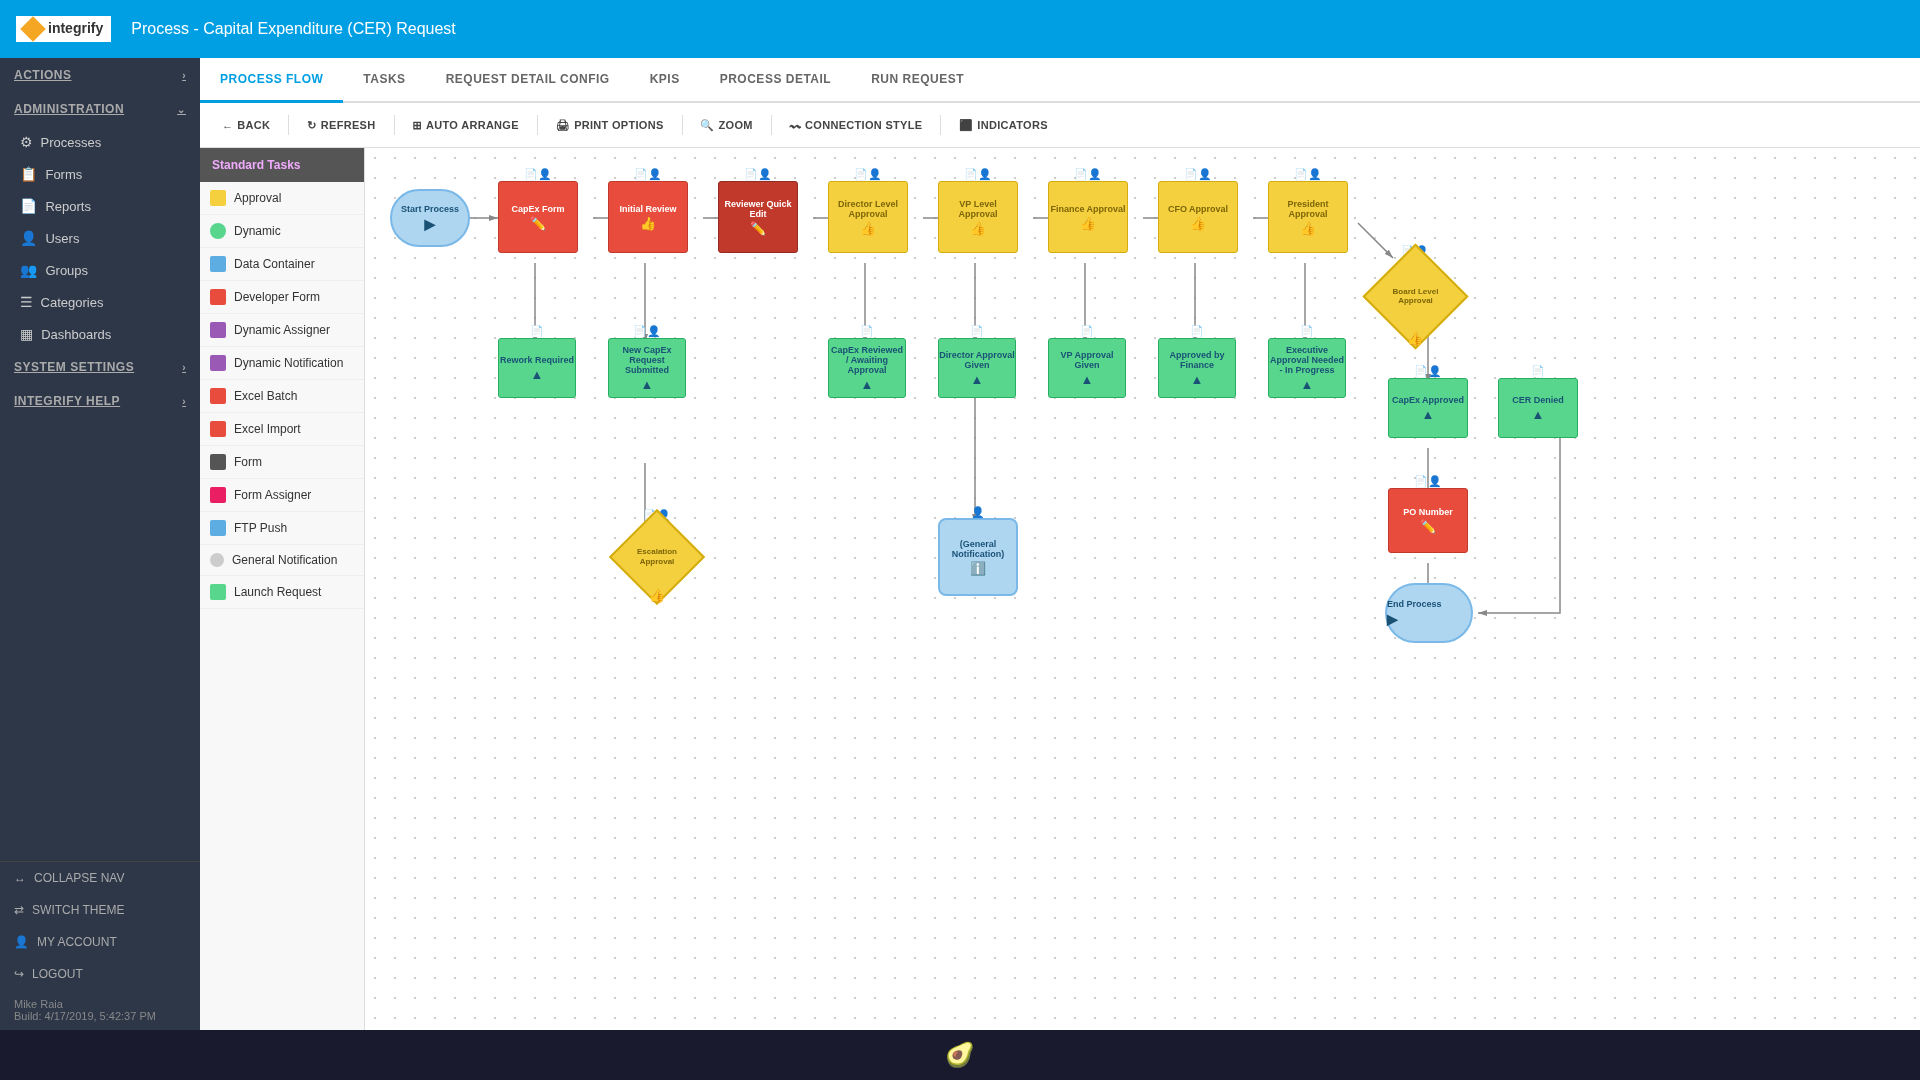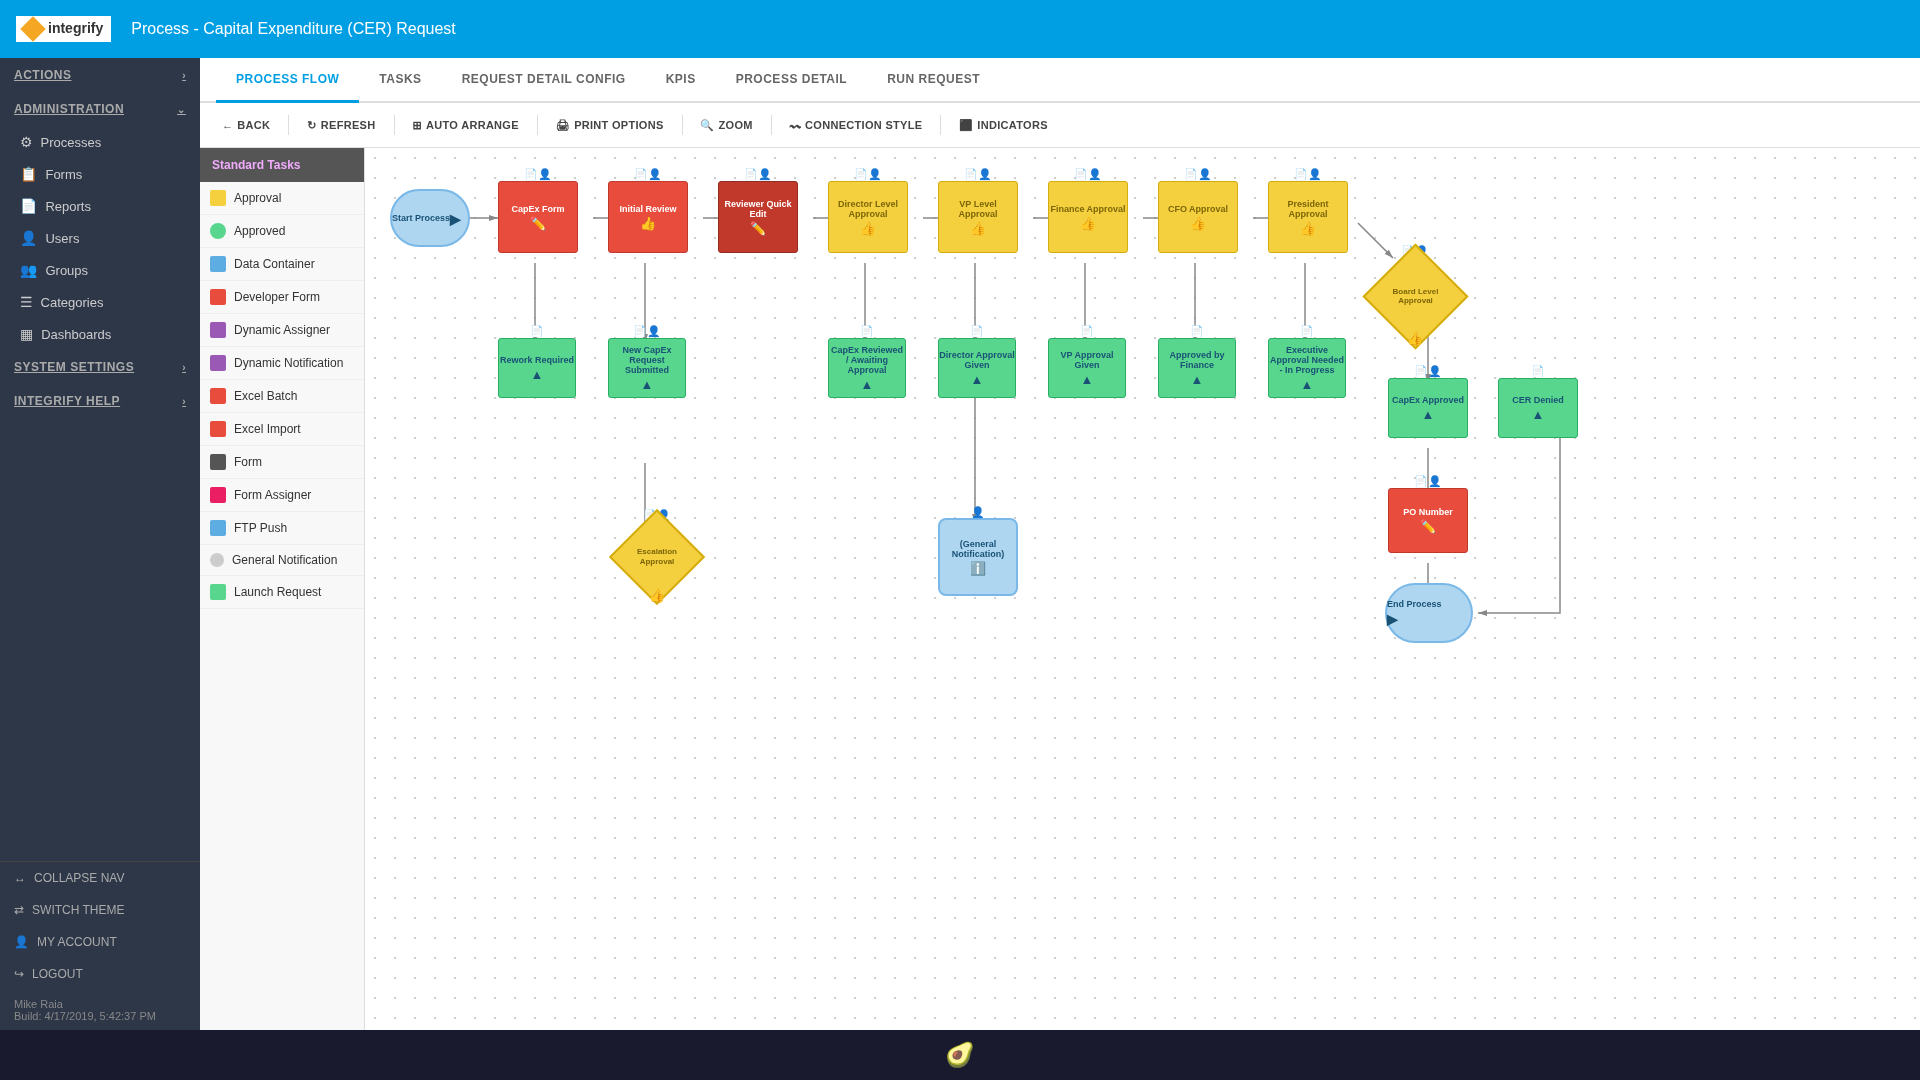--- a/index.html
+++ b/index.html
@@ -92,21 +92,21 @@
       padding: 14px 20px;
       font-size: 12px;
       font-weight: bold;
       color: #666;
       cursor: pointer;
       text-transform: uppercase;
       letter-spacing: 0.5px;
       border-bottom: 3px solid transparent;
       margin-bottom: -2px;
     }
-    .tab.active { color: #009fe3; border-bottom: 3px solid #009fe3; margin-left: 16px; }
+    .tab.active { color: #009fe3; border-bottom: 3px solid #009fe3; }
 
     
     .toolbar {
       background: white;
       display: flex;
       align-items: center;
       gap: 4px;
       padding: 8px 12px;
       border-bottom: 1px solid #ddd;
       flex-shrink: 0;
@@ -303,21 +303,21 @@
       <div class="flow-container">
 
         <div class="task-panel">
           <div class="task-panel-header">Standard Tasks</div>
           <div class="task-item">
             <span class="task-icon" style="background:#f4d03f;"></span>
             <span>Approval</span>
           </div>
           <div class="task-item">
             <span class="task-icon" style="background:#58d68d;border-radius:50%;"></span>
-            <span>Approved</span>
+            <span>Dynamic</span>
           </div>
           <div class="task-item">
             <span class="task-icon" style="background:#5dade2;"></span>
             <span>Data Container</span>
           </div>
           <div class="task-item">
             <span class="task-icon" style="background:#e74c3c;"></span>
             <span>Developer Form</span>
           </div>
           <div class="task-item">
@@ -401,21 +401,21 @@
               <line x1="595" y1="100" x2="595" y2="180" stroke="#888" stroke-width="1.5" marker-end="url(#arrowhead)"></line>
               <line x1="705" y1="100" x2="705" y2="180" stroke="#888" stroke-width="1.5" marker-end="url(#arrowhead)"></line>
               <line x1="815" y1="100" x2="815" y2="180" stroke="#888" stroke-width="1.5" marker-end="url(#arrowhead)"></line>
               <line x1="925" y1="100" x2="925" y2="180" stroke="#888" stroke-width="1.5" marker-end="url(#arrowhead)"></line>
 
               <line x1="265" y1="300" x2="265" y2="380" stroke="#888" stroke-width="1.5" marker-end="url(#arrowhead)"></line>
 
               <line x1="595" y1="235" x2="595" y2="360" stroke="#888" stroke-width="1.5" marker-end="url(#arrowhead)"></line>
             </svg>
 
-            <div style="position:absolute;left:10px;top:26px;width:80px;height:58px;background:#aed6f1;border:2px solid #7ab8e8;border-radius:30px;display:flex;flex-direction:row;align-items:center;font-size:9px;font-weight:bold;color:#1a5276;">
+            <div style="position:absolute;left:10px;top:26px;width:80px;height:58px;background:#aed6f1;border:2px solid #7ab8e8;border-radius:30px;display:flex;flex-direction:column;align-items:center;justify-content:center;font-size:9px;font-weight:bold;color:#1a5276;">
               <div>Start Process</div>
               <div style="font-size:14px;margin-top:2px;">▶</div>
             </div>
 
             <div style="position:absolute;left:118px;top:18px;width:80px;height:72px;background:#e74c3c;border:1px solid #c0392b;border-radius:3px;display:flex;flex-direction:column;align-items:center;justify-content:center;font-size:9px;font-weight:bold;color:white;text-align:center;">
               <div style="position:absolute;top:-14px;left:50%;transform:translateX(-50%);display:flex;gap:2px;font-size:11px;">📄👤</div>
               <div>CapEx Form</div>
               <div style="font-size:13px;margin-top:2px;">✏️</div>
             </div>
 

